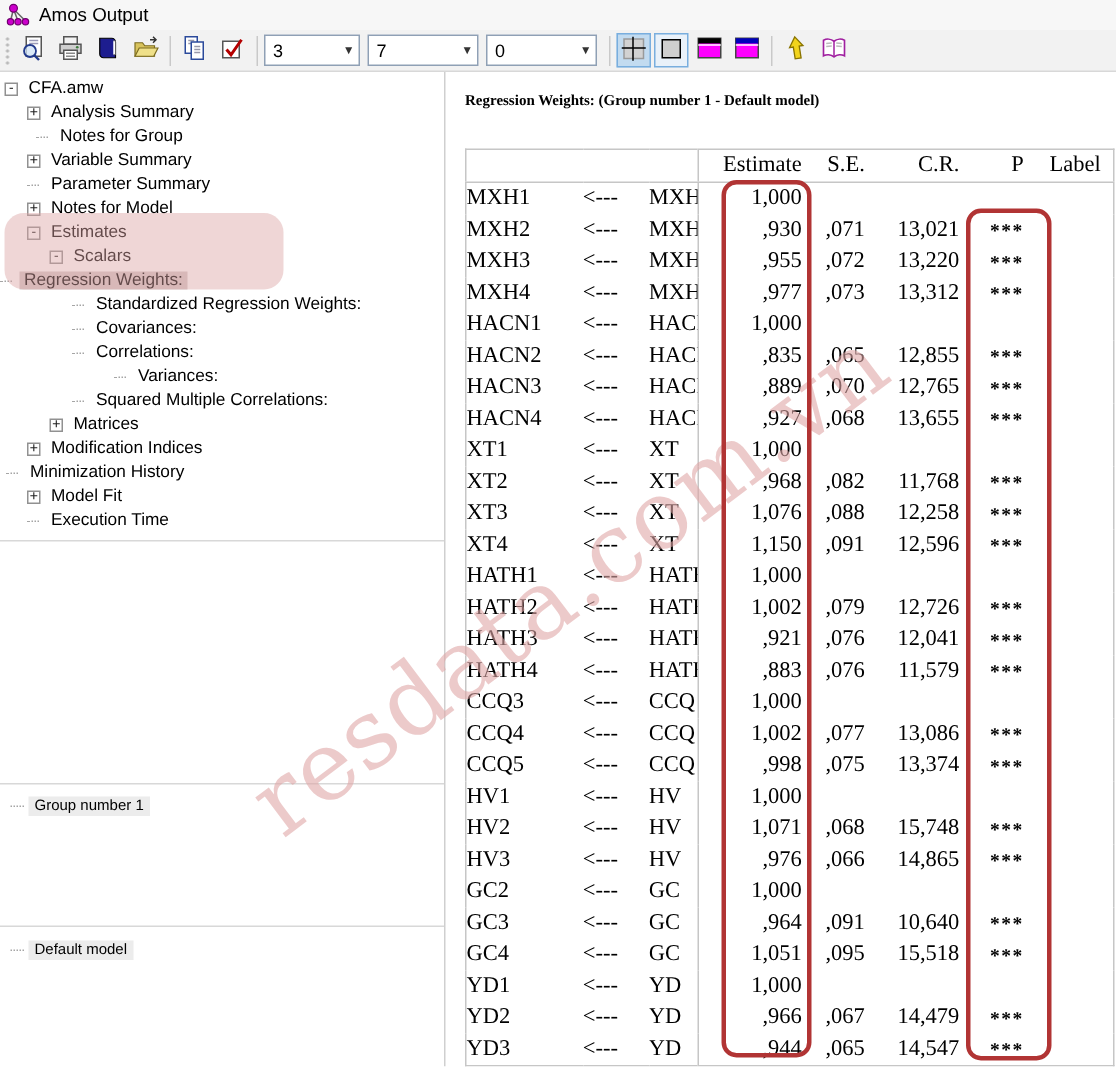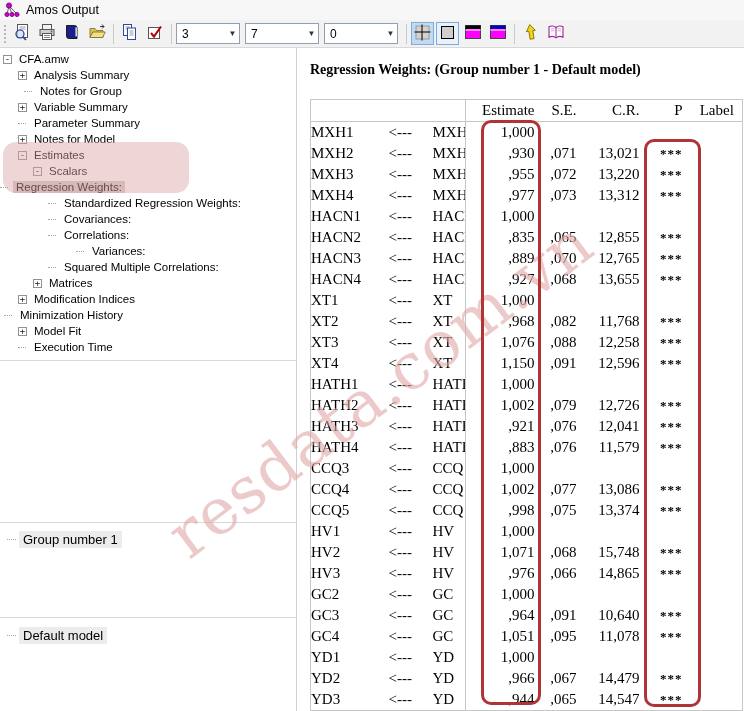--- a/index.html
+++ b/index.html
@@ -38,27 +38,27 @@
   .empty-pane{height:161px;border-bottom:1px solid #d8d8d8;}
   .group-pane{height:95px;border-bottom:1px solid #d8d8d8;padding:8px 0 0 7px;box-sizing:border-box;}
   .model-pane{flex:1;padding:9px 0 0 7px;box-sizing:border-box;}
   .tree-item{height:16px;display:flex;align-items:center;font-size:11.5px;white-space:nowrap;cursor:default;}
   .expander{width:9px;height:9px;border:1px solid #919191;background:#fff;
     font-size:9px;line-height:7px;text-align:center;margin-right:4px;box-sizing:border-box;
     flex:none;color:#222;font-family:"DejaVu Sans Mono",monospace;}
   .expander.no-box{border:none;border-top:1px dotted #a5a5a5;height:1px;width:8px;background:transparent;margin-right:5px;}
   .tlabel{padding:0 3px;}
   .tlabel.selected{background:#d6c9c9;}
-  .pane-item{display:flex;align-items:center;font-size:13px;}
+  .pane-item{display:flex;align-items:center;font-size:10px;}
   .dots{width:9px;border-top:1px dotted #a5a5a5;margin-right:3px;flex:none;}
   .pane-label{background:#ececec;padding:1px 4px;}
   
   .content{position:absolute;left:300px;top:48px;width:444px;height:663px;background:#fff;}
   .report-title{margin:14px 0 0 10px;font-family:"Liberation Serif",serif;
-    font-weight:bold;font-size:14px;height:18px;}
+    font-weight:bold;font-size:10px;height:18px;}
   table.report-table{position:absolute;left:10px;top:51px;width:432px;
     border-collapse:collapse;table-layout:fixed;
     font-family:"Liberation Serif",serif;font-size:15px;border:1px solid #c6c6c6;}
   .report-table th{height:21px;font-weight:normal;border-bottom:1px solid #c6c6c6;padding:0;font-family:Liberation Serif, serif;}
   .report-table td{height:21px;line-height:21px;padding:0;overflow:hidden;white-space:nowrap;}
   .c-var{text-align:left;padding-left:3px;}
   .c-arrow{text-align:left;}
   .c-factor{text-align:left;}
   th.c-est,td.c-est{border-left:1px solid #c6c6c6;text-align:right;padding-right:7px;}
   th.c-se,td.c-se{text-align:right;padding-right:3px;}
@@ -621,21 +621,21 @@
     <td class="c-p">***</td>
     <td class="c-label"></td>
   </tr>
 
   <tr>
     <td class="c-var">GC4</td>
     <td class="c-arrow">&lt;---</td>
     <td class="c-factor">GC</td>
     <td class="c-est">1,051</td>
     <td class="c-se">,095</td>
-    <td class="c-cr">11,078</td>
+    <td class="c-cr">15,518</td>
     <td class="c-p">***</td>
     <td class="c-label"></td>
   </tr>
 
   <tr>
     <td class="c-var">YD1</td>
     <td class="c-arrow">&lt;---</td>
     <td class="c-factor">YD</td>
     <td class="c-est">1,000</td>
     <td class="c-se"></td>

